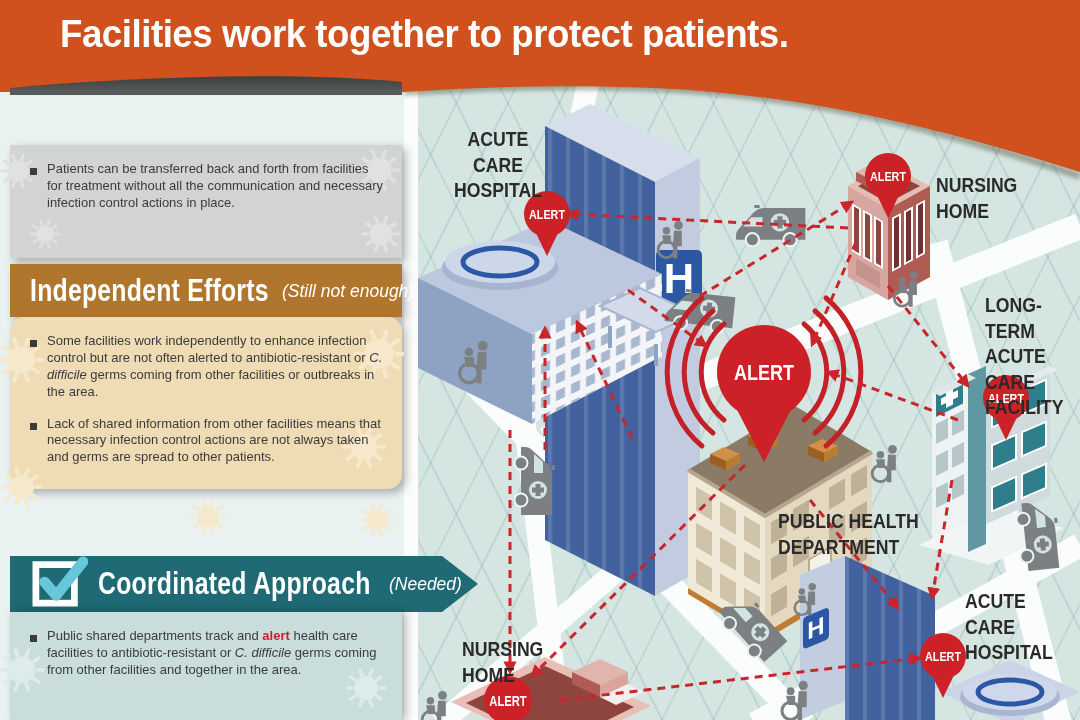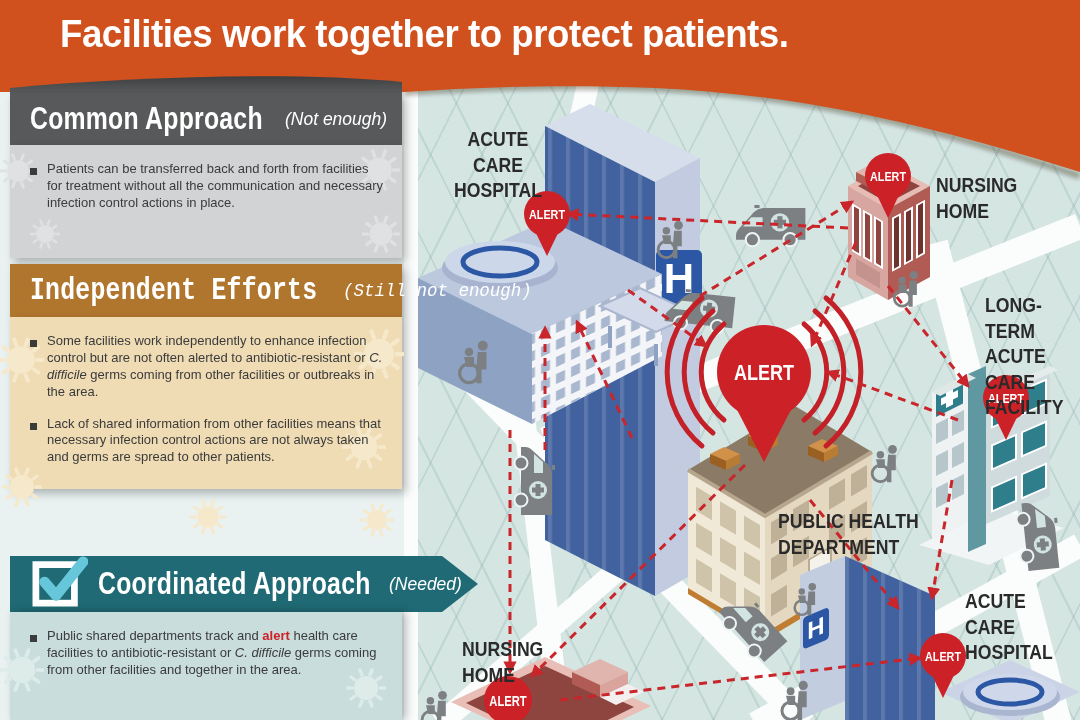--- a/index.html
+++ b/index.html
@@ -25,26 +25,26 @@
        transform:scaleX(.8);transform-origin:left 55%;display:inline-block;white-space:nowrap;}
   .sec-qual{font-style:italic;color:#fff;font-size:19px;margin-left:8px;white-space:nowrap;
        transform:scaleX(.92);transform-origin:left 55%;display:inline-block;}
   .sec-body{position:relative;padding:16px 18px 6px 20px;font-size:13px;line-height:1.3;
        color:#3b3b3c;overflow:hidden;height:100%;box-sizing:border-box;}
   .bullet{display:flex;margin:0 0 15px;position:relative;z-index:2;}
   .bsq{flex:0 0 auto;width:7px;height:7px;background:#3b3b3c;margin:7px 10px 0 0;}
   .seg-i{font-style:italic;}
   .seg-a{color:#cc2127;font-weight:bold;}
   #sec1{top:93px;height:52px;} #sec1b{top:145px;height:113px;}
-  #sec2{top:264px;height:53px;} #sec2b{top:317px;height:172px;}
+  #sec2{top:264px;height:53px;} #sec2b{top:317px;height:172px;border-radius:14px;}
   #sec3{top:556px;height:56px;width:468px;box-shadow:none;
         clip-path:polygon(0 0, calc(100% - 36px) 0, 100% 50%, calc(100% - 36px) 100%, 0 100%);}
   #sec3b{top:612px;height:108px;box-shadow:4px 0 9px rgba(0,0,0,.28);}
   .hd-gray{background:#58595b;} .bd-gray{background:#d2d3d5;}
-  .hd-brown{background:#b0762e;font-family:Liberation Mono, monospace;} .bd-tan{background:#efdcb4;}
+  .hd-brown{background:#b0762e;} .bd-tan{background:#efdcb4;}
   .hd-teal{background:#1f6a74;} .bd-teal{background:#c9dddd;}
   .germ{position:absolute;z-index:1;}
   .chk{flex:0 0 auto;width:58px;height:52px;margin:-6px 10px 0 -4px;}
   .hidden-defs{position:absolute;width:0;height:0;overflow:hidden;}
 </style>
 </head>
 <body>
 
 <div class="stage">
 
@@ -350,26 +350,20 @@
       <filter id="soft">
           <feGaussianBlur stdDeviation="2.2"></feGaussianBlur>
         </filter>
     </defs>
     <path d="M404,92 C480,87 560,84 655,88 C800,95 920,122 1080,176" fill="none" stroke="rgba(40,25,10,.35)" stroke-width="7" filter="url(#soft)"></path>
     <path d="M0,0 H1080 V172 C920,122 800,95 655,88 C560,84 480,87 404,92 L0,92 Z" fill="#d0501e"></path>
     <path d="M10,95 L10,88 C140,76 300,72 402,82 L402,95 Z" fill="url(#gTop)"></path>
   </svg>
   <div class="banner-title">Facilities work together to protect patients.</div>
 
-  <div class="panel hd-gray" id="sec1">
-    <div class="sec-head">
-      <span class="sec-title" style="margin-right:-44px;">Common Approach</span>
-      <span class="sec-qual">(Not enough)</span>
-    </div>
-  </div>
   <div class="panel bd-gray" id="sec1b">
     <svg class="germ" style="left:-10px;top:8px;color:#dfe1e3;" width="36" height="36">
         <use href="#germ-sym"></use>
       </svg>
     <svg class="germ" style="left:348px;top:4px;color:#dfe1e3;" width="42" height="42">
         <use href="#germ-sym"></use>
       </svg>
     <svg class="germ" style="left:20px;top:74px;color:#dfe1e3;" width="30" height="30">
         <use href="#germ-sym"></use>
       </svg>

